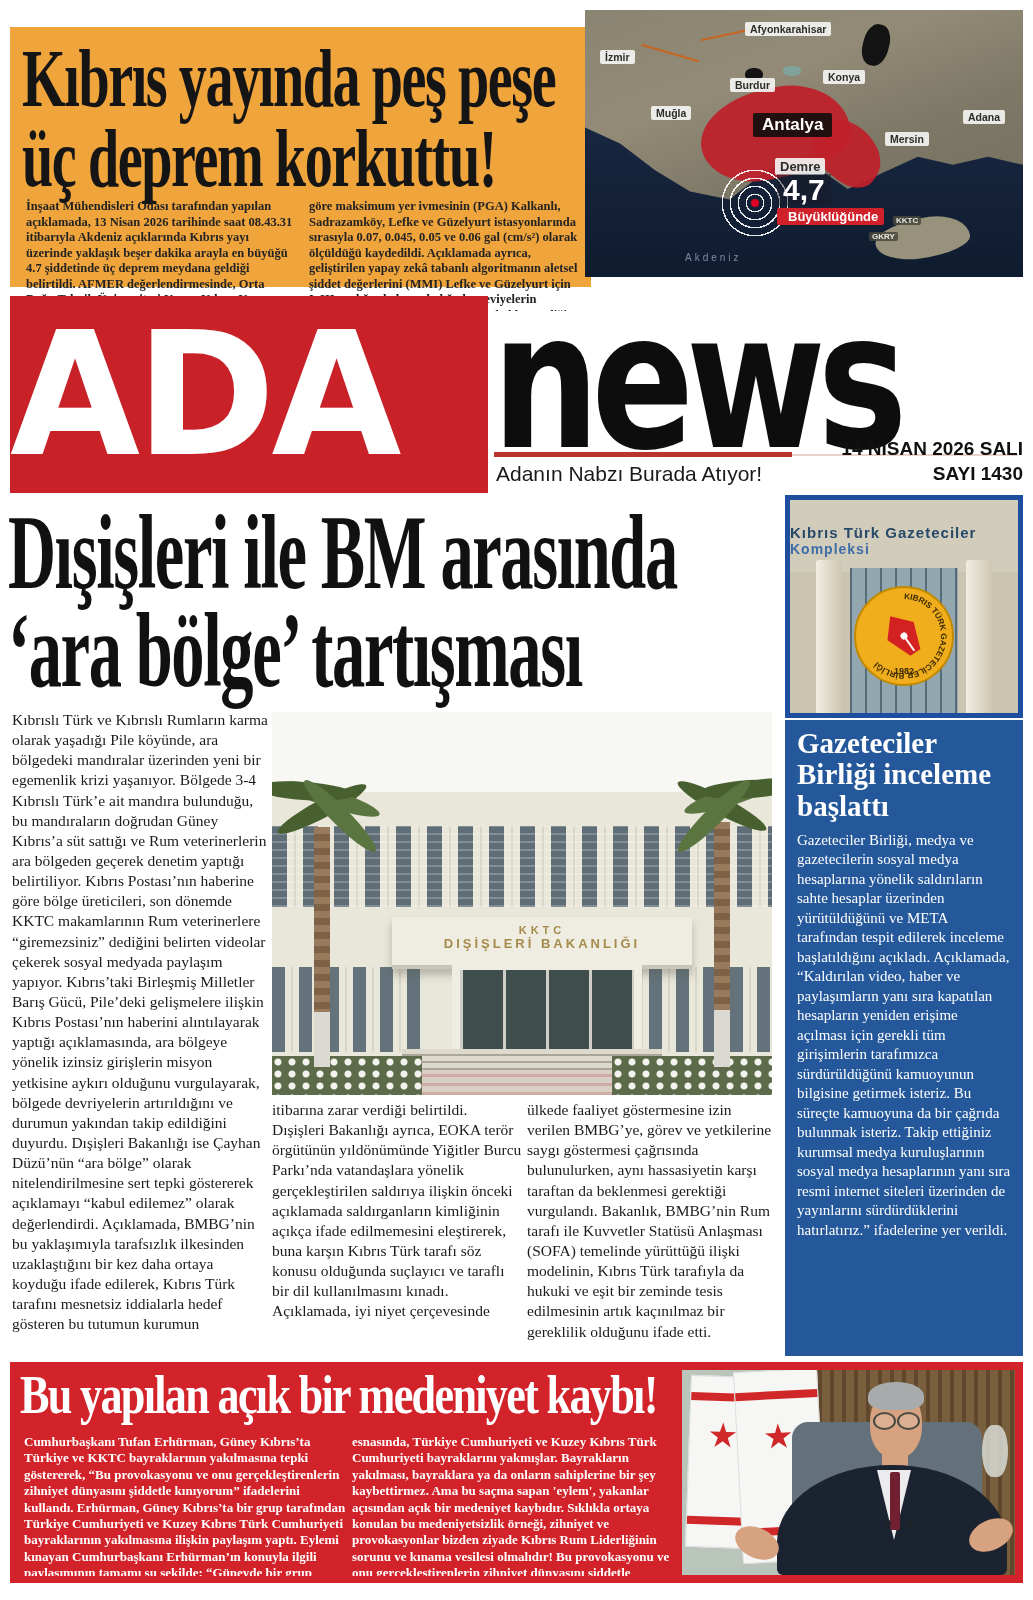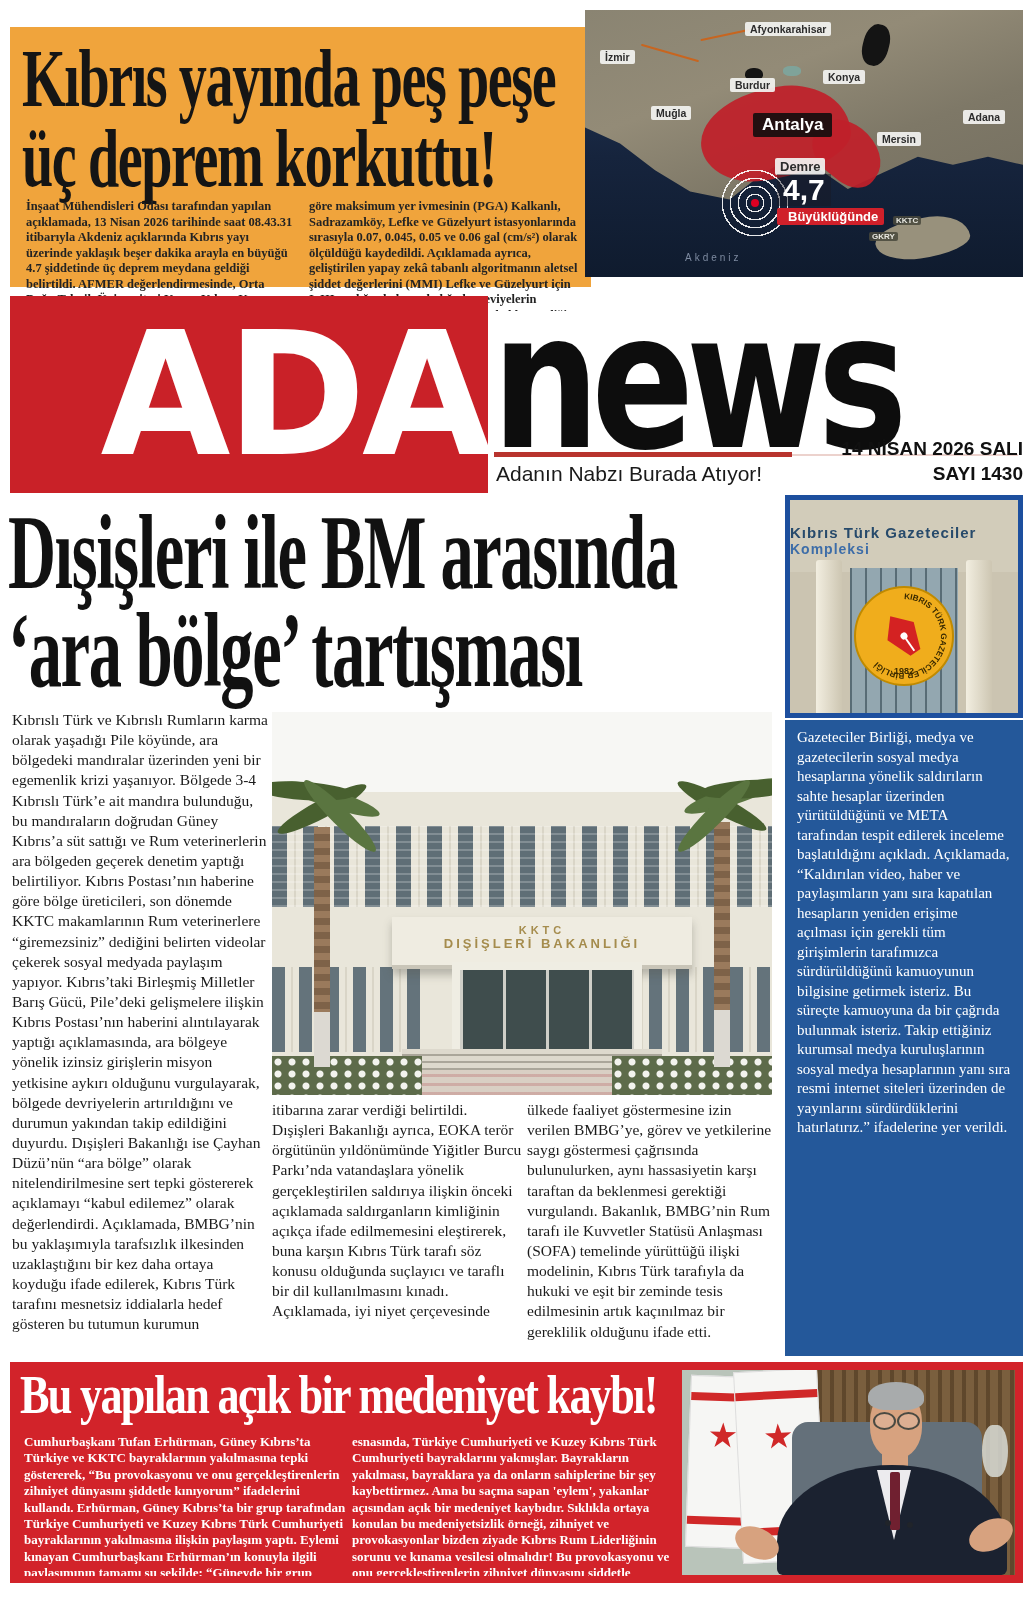--- a/index.html
+++ b/index.html
@@ -34,21 +34,21 @@
   #chip-demre{font:bold 13px "Liberation Sans",sans-serif;}
   #map-magnitude{color:#fff;font:bold 30px "Liberation Sans",sans-serif;background:rgba(25,25,35,.45);
                  padding:0 6px;line-height:1.05;}
   #chip-buyukluk{background:#d0202a;color:#fff;font:bold 13px "Liberation Sans",sans-serif;padding:1px 6px;border-radius:2px;}
   .island-chip{background:rgba(72,72,60,.85);color:#e8e8e0;font:bold 8px "Liberation Sans",sans-serif;padding:0 3px;border-radius:2px;}
   #sea-label{color:#7d8aa0;font:10px "Liberation Sans",sans-serif;letter-spacing:3px;}
   #cyprus{left:290px;top:208px;width:95px;height:40px;background:#98917c;transform:rotate(-8deg);
           border-radius:60% 40% 55% 45%/50% 60% 40% 50%;}
 
   
-  #ada-box{left:10px;top:296px;width:478px;height:197px;background:#c92128;display:flex;align-items:center;justify-content:flex-end;}
+  #ada-box{left:10px;top:296px;width:478px;height:197px;background:#c92128;display:flex;align-items:center;justify-content:flex-start;}
   #ada-text{color:#fff;font-family:"DejaVu Sans",sans-serif;font-weight:bold;font-size:168px;line-height:1;letter-spacing:-4px;
             transform:scaleY(1.02);}
   #news-text{left:492px;top:288px;color:#0d0d0d;font-family:"DejaVu Sans",sans-serif;font-weight:bold;font-size:168px;
              line-height:1;letter-spacing:-9px;transform:scale(0.9,1.12);transform-origin:left top;}
   #news-rule{left:494px;top:452px;width:298px;height:5px;background:#b8342e;}
   #news-rule-light{left:792px;top:454px;width:226px;height:2px;background:#ecd2cd;}
   #tagline{left:496px;top:462px;font:21px "Liberation Sans",sans-serif;color:#1a1a1a;}
   #issue-block{right:10px;top:437px;text-align:right;font:bold 19px "Liberation Sans",sans-serif;color:#111;line-height:1.3;}
 
   
@@ -149,21 +149,21 @@
     <div class="abs" id="antalya-region-tail"></div>
     <div class="abs" id="cyprus"></div>
     <div class="abs" id="epicenter-rings"></div>
     <div class="abs" id="epicenter-dot"></div>
 
     <div class="abs map-chip" style="left:15px;top:40px;">İzmir</div>
     <div class="abs map-chip" style="left:160px;top:12px;">Afyonkarahisar</div>
     <div class="abs map-chip" style="left:238px;top:60px;">Konya</div>
     <div class="abs map-chip" style="left:145px;top:68px;">Burdur</div>
     <div class="abs map-chip" style="left:66px;top:96px;">Muğla</div>
-    <div class="abs map-chip" style="left:292px;top:122px;">Mersin</div>
+    <div class="abs map-chip" style="left:300px;top:122px;">Mersin</div>
     <div class="abs map-chip" style="left:378px;top:100px;">Adana</div>
     <div class="abs map-chip" id="chip-antalya" style="left:168px;top:103px;">Antalya</div>
     <div class="abs map-chip" id="chip-demre" style="left:190px;top:148px;">Demre</div>
     <div class="abs" id="map-magnitude" style="left:192px;top:164px;">4,7</div>
     <div class="abs" id="chip-buyukluk" style="left:192px;top:198px;padding-left:11px;">Büyüklüğünde</div>
     <div class="abs island-chip" style="left:308px;top:206px;">KKTC</div>
     <div class="abs island-chip" style="left:284px;top:222px;text-align:right;">GKRY</div>
     <div class="abs" id="sea-label" style="left:100px;top:242px;">Akdeniz</div>
   </div>
 
@@ -234,20 +234,21 @@
       <g transform="rotate(-35 50 50)">
         <polygon points="50,26 66,44 56,70 44,70 34,44" fill="#d42222"></polygon>
         <circle cx="50" cy="50" r="3.5" fill="#fff"></circle>
         <line x1="50" y1="53" x2="50" y2="68" stroke="#fff" stroke-width="2"></line>
       </g>
       <text x="50" y="88" text-anchor="middle" font-family="Liberation Sans, sans-serif" font-size="9" font-weight="bold" fill="#3a2a00">1982</text>
     </svg>
   </div>
 
   <div class="abs" id="blue-box">
+    <div id="blue-title">Gazeteciler Birliği inceleme başlattı</div>
     <div id="blue-body">Gazeteciler Birliği, medya ve gazetecilerin sosyal medya hesaplarına yönelik saldırıların sahte hesaplar üzerinden yürütüldüğünü ve META tarafından tespit edilerek inceleme başlatıldığını açıkladı. Açıklamada, “Kaldırılan video, haber ve paylaşımların yanı sıra kapatılan hesapların yeniden erişime açılması için gerekli tüm girişimlerin tarafımızca sürdürüldüğünü kamuoyunun bilgisine getirmek isteriz. Bu süreçte kamuoyuna da bir çağrıda bulunmak isteriz. Takip ettiğiniz kurumsal medya kuruluşlarının sosyal medya hesaplarının yanı sıra resmi internet siteleri üzerinden de yayınlarını sürdürdüklerini hatırlatırız.” ifadelerine yer verildi.</div>
   </div>
 
   <div class="abs" id="red-banner">
     <div class="abs" id="red-head">Bu yapılan açık bir medeniyet kaybı!</div>
     <div class="abs red-col" style="left:14px;">Cumhurbaşkanı Tufan Erhürman, Güney Kıbrıs’ta Türkiye ve KKTC bayraklarının yakılmasına tepki göstererek, “Bu provokasyonu ve onu gerçekleştirenlerin zihniyet dünyasını şiddetle kınıyorum” ifadelerini kullandı. Erhürman, Güney Kıbrıs’ta bir grup tarafından Türkiye Cumhuriyeti ve Kuzey Kıbrıs Türk Cumhuriyeti bayraklarının yakılmasına ilişkin paylaşım yaptı. Eylemi kınayan Cumhurbaşkanı Erhürman’ın konuyla ilgili paylaşımının tamamı şu şekilde: “Güneyde bir grup kendini bilmez insan, hem de dini bayram kutlamaları</div>
     <div class="abs red-col" style="left:342px;">esnasında, Türkiye Cumhuriyeti ve Kuzey Kıbrıs Türk Cumhuriyeti bayraklarını yakmışlar. Bayrakların yakılması, bayraklara ya da onların sahiplerine bir şey kaybettirmez. Ama bu saçma sapan 'eylem', yakanlar açısından açık bir medeniyet kaybıdır. Sıklıkla ortaya konulan bu medeniyetsizlik örneği, zihniyet ve provokasyonlar bizden ziyade Kıbrıs Rum Liderliğinin sorunu ve kınama vesilesi olmalıdır! Bu provokasyonu ve onu gerçekleştirenlerin zihniyet dünyasını şiddetle kınıyorum”</div>
 
     <div class="abs" id="president-photo">
       <div class="abs" id="wood-stripes"></div>

